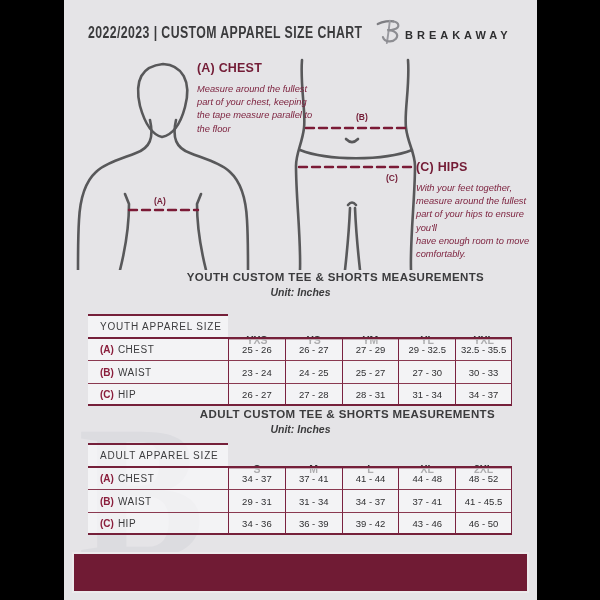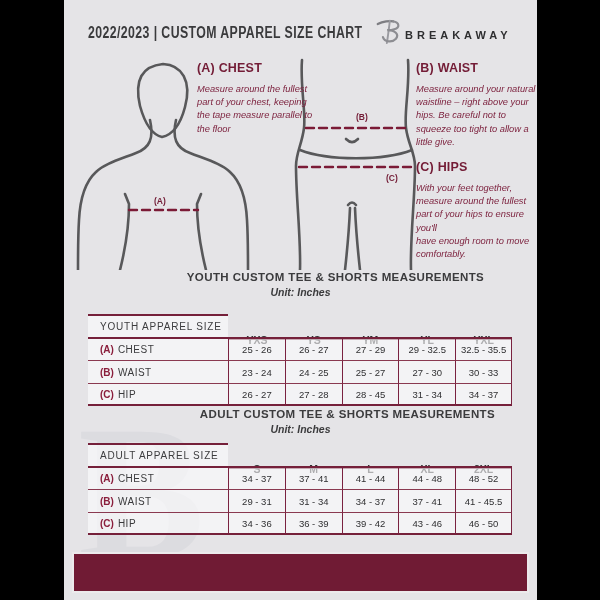--- a/index.html
+++ b/index.html
@@ -101,24 +101,20 @@
       <path class="dash" d="M18,72 L118,72"></path>
       <path class="dash" d="M11,111 L126,111"></path>
       <text x="68" y="64">(B)</text>
       <text x="98" y="125">(C)</text>
     </svg>
 
     <div class="instr" style="left:133px; top:61px; width:118px;">
       <h3>(A) CHEST</h3>
       <p>Measure around the fullest part of your chest, keeping the tape measure parallel to the floor</p>
     </div>
-    <div class="instr" style="left:352px; top:61px; width:120px;">
-      <h3>(B) WAIST</h3>
-      <p>Measure around your natural waistline – right above your hips. Be careful not to squeeze too tight to allow a little give.</p>
-    </div>
     <div class="instr" style="left:352px; top:160px; width:124px;">
       <h3>(C) HIPS</h3>
       <p>With your feet together, measure around the fullest part of your hips to ensure you'll
 have enough room to move comfortably.</p>
     </div>
 
     <div class="sec-title" style="top:271px;">YOUTH CUSTOM TEE &amp; SHORTS MEASUREMENTS</div>
     <div class="sec-unit" style="top:286px;">Unit: Inches</div>
 
     <div class="sizetable" style="top:314px;">
@@ -148,21 +144,21 @@
       <div class="cell c3">25 - 27</div>
       <div class="cell c4">27 - 30</div>
       <div class="cell c5">30 - 33</div>
 
       <div class="cell c0 rlast">
         <span class="rowprefix">(C)</span>
         <span class="rowlabel">HIP</span>
       </div>
       <div class="cell c1 rlast">26 - 27</div>
       <div class="cell c2 rlast">27 - 28</div>
-      <div class="cell c3 rlast">28 - 45</div>
+      <div class="cell c3 rlast">28 - 31</div>
       <div class="cell c4 rlast">31 - 34</div>
       <div class="cell c5 rlast">34 - 37</div>
     </div>
 
     <div class="sec-title" style="top:408px;margin-left:12px;">ADULT CUSTOM TEE &amp; SHORTS MEASUREMENTS</div>
     <div class="sec-unit" style="top:423px;">Unit: Inches</div>
 
     <div class="sizetable" style="top:443px;border-radius:10px;">
       <div class="cell c0 r0 hlabel">ADULT APPAREL SIZE</div>
       <div class="cell c1 r0 head">S</div>

